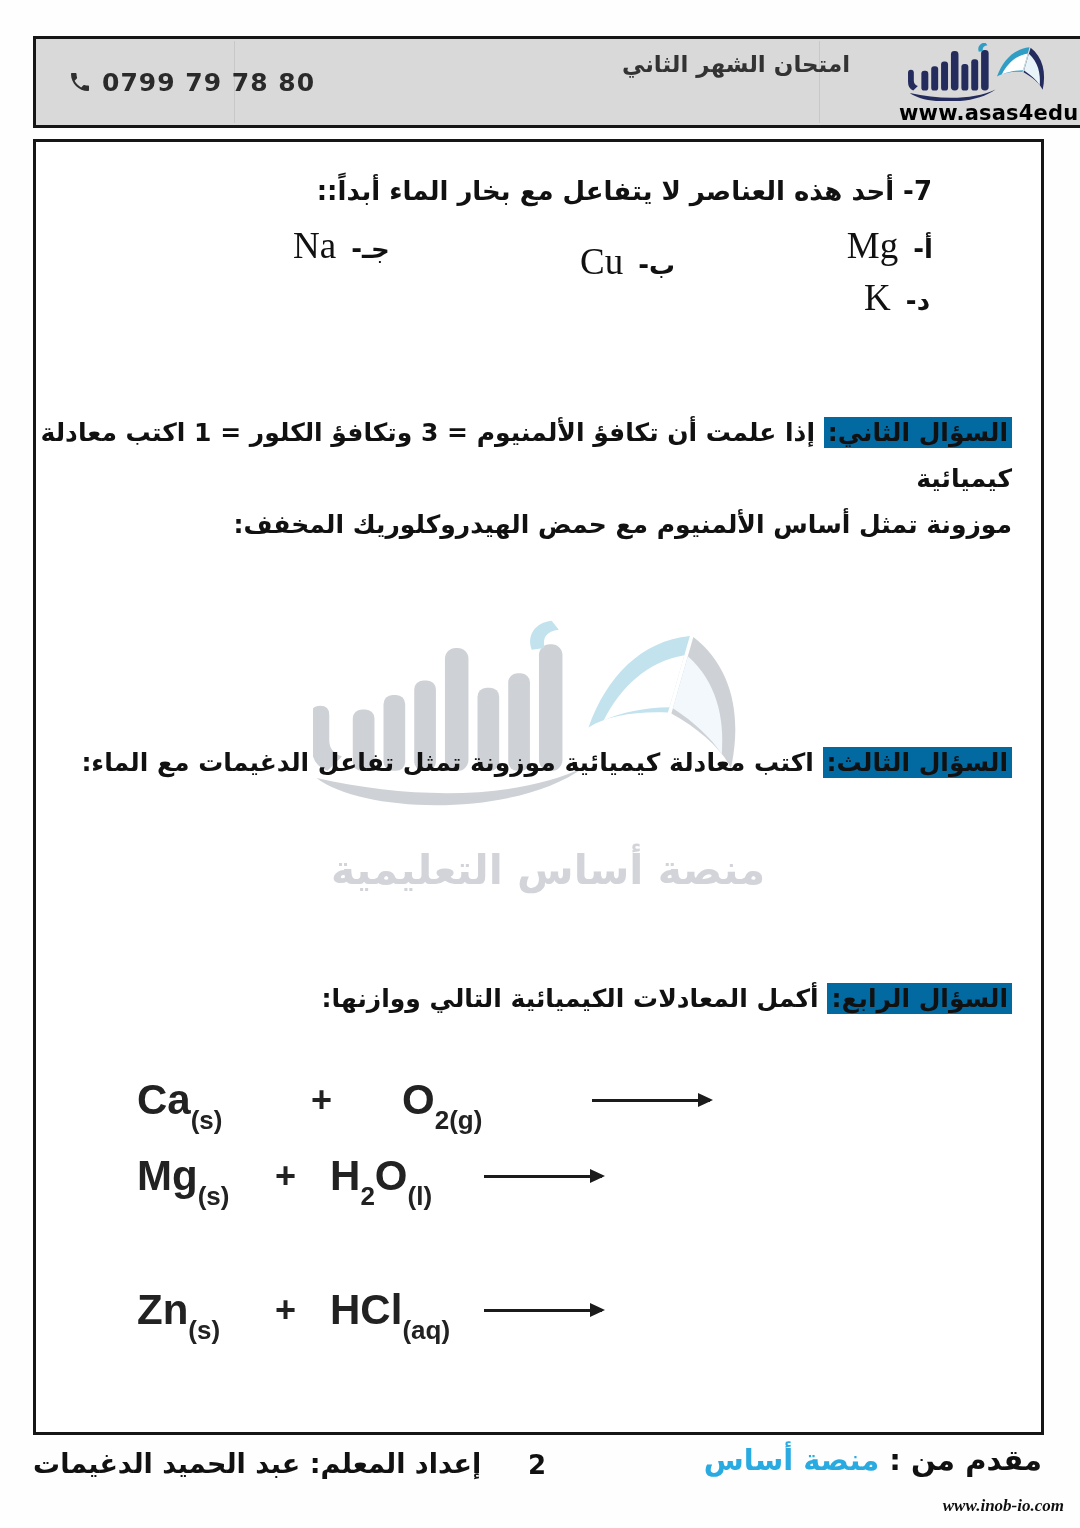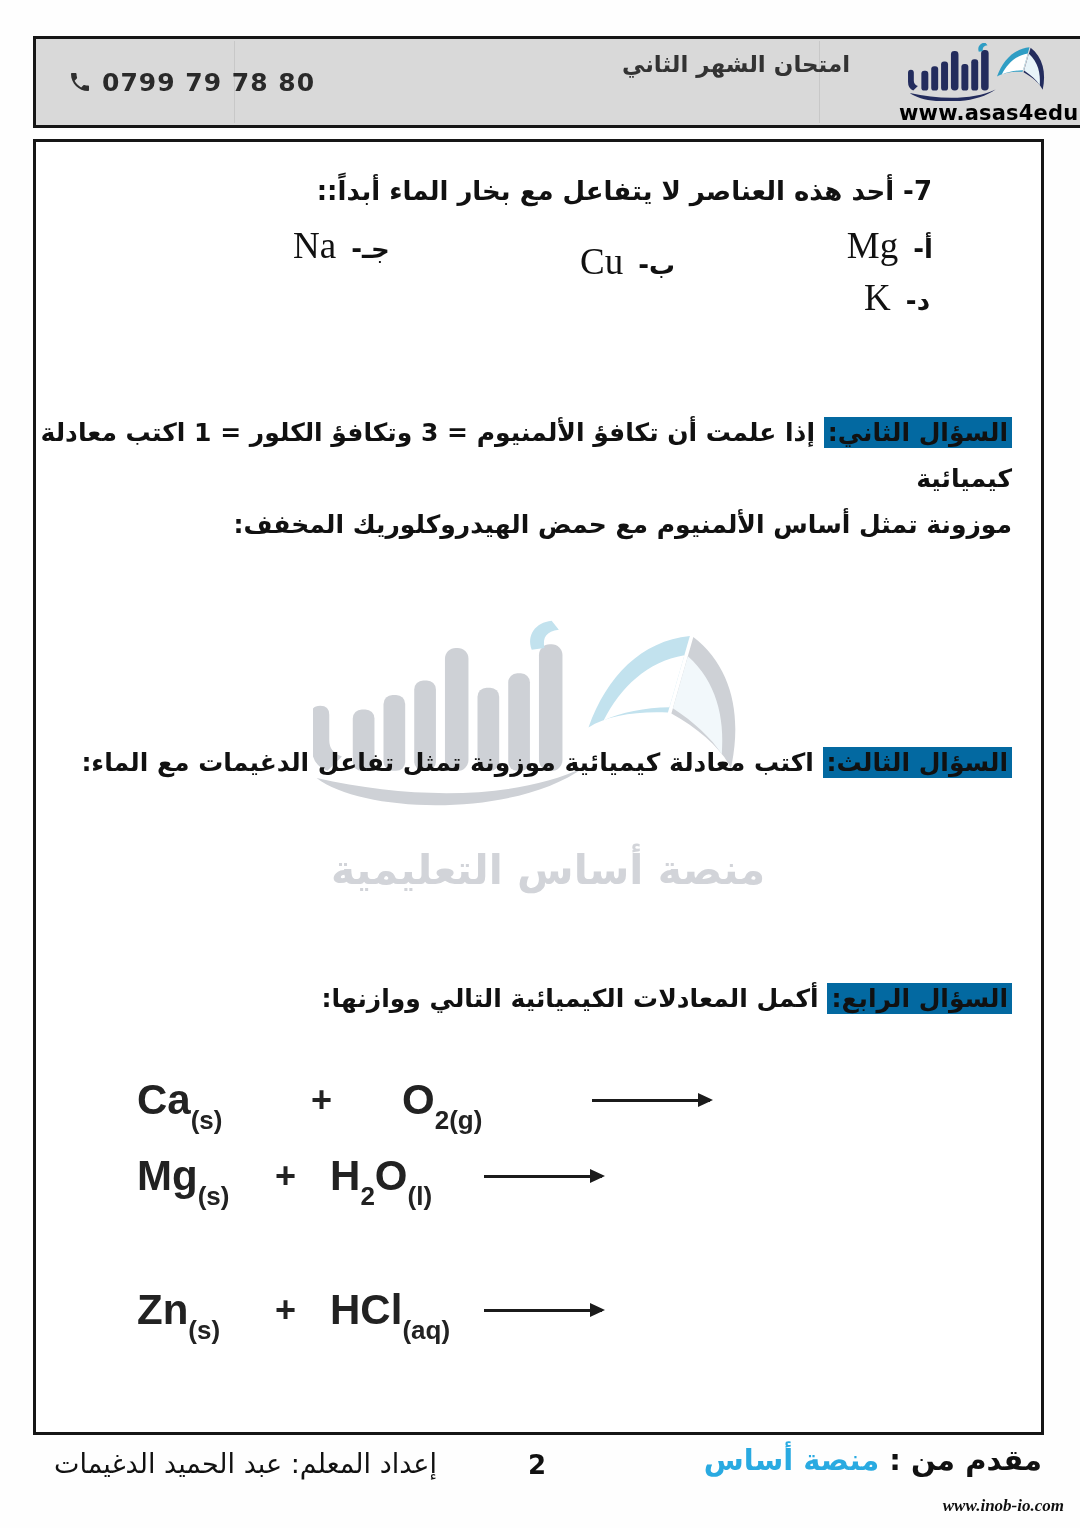--- a/index.html
+++ b/index.html
@@ -57,21 +57,21 @@
   .eq .plus{margin:0 34px;font-size:36px;font-weight:600;}
   .eq .f2{width:128px;}
   .eq sub{font-size:26px;font-weight:600;line-height:0;position:relative;bottom:-6px;}
   .eq-1{top:1076px;gap:36px;} .eq-2{top:1152px;} .eq-3{top:1286px;}
   .arrow{position:relative;width:118px;height:3px;background:#1b1b1b;margin-left:26px;}
   .arrow::after{content:'';position:absolute;right:-3px;top:-6px;width:0;height:0;
                 border-left:15px solid #1b1b1b;border-top:7.5px solid transparent;
                 border-bottom:7.5px solid transparent;}
 
   
-  .footer-left{position:absolute;left:54px;top:1448px;font-size:27px;font-weight:normal;direction:rtl;}
+  .footer-left{position:absolute;left:33px;top:1448px;font-size:27px;font-weight:bold;direction:rtl;}
   .page-num{position:absolute;left:528px;top:1450px;font-size:26px;font-weight:bold;}
   .footer-right{position:absolute;right:38px;top:1443px;font-size:29px;font-weight:bold;direction:rtl;
                 white-space:nowrap;}
   .footer-right .platform{color:#29aae1;padding-left:4px;}
   .site-credit{position:absolute;right:16px;top:1496px;font-size:17px;font-weight:bold;
                font-style:italic;font-family:"Liberation Serif","DejaVu Serif",serif;color:#101010;}
 </style>
 </head>
 <body>
 

